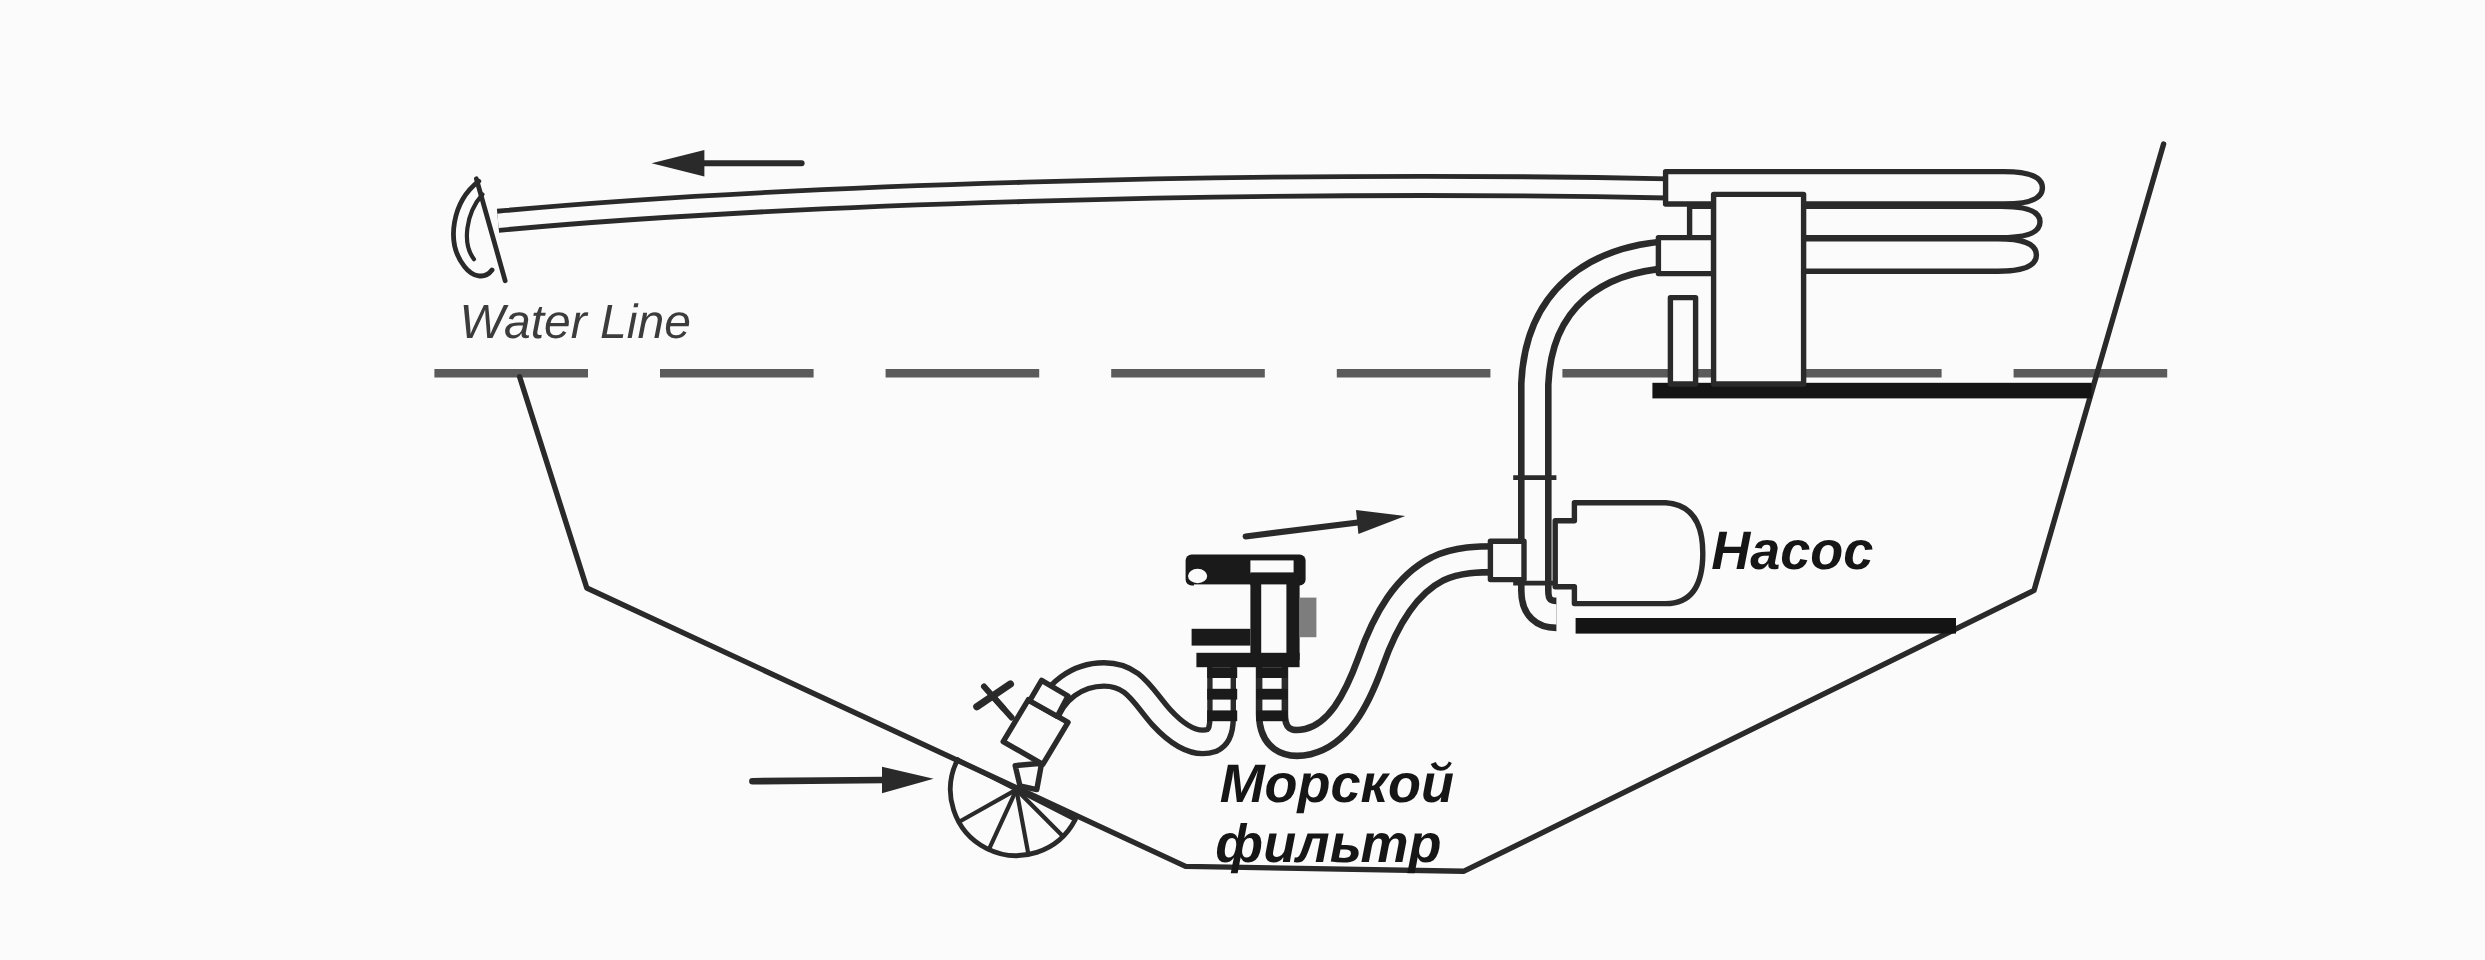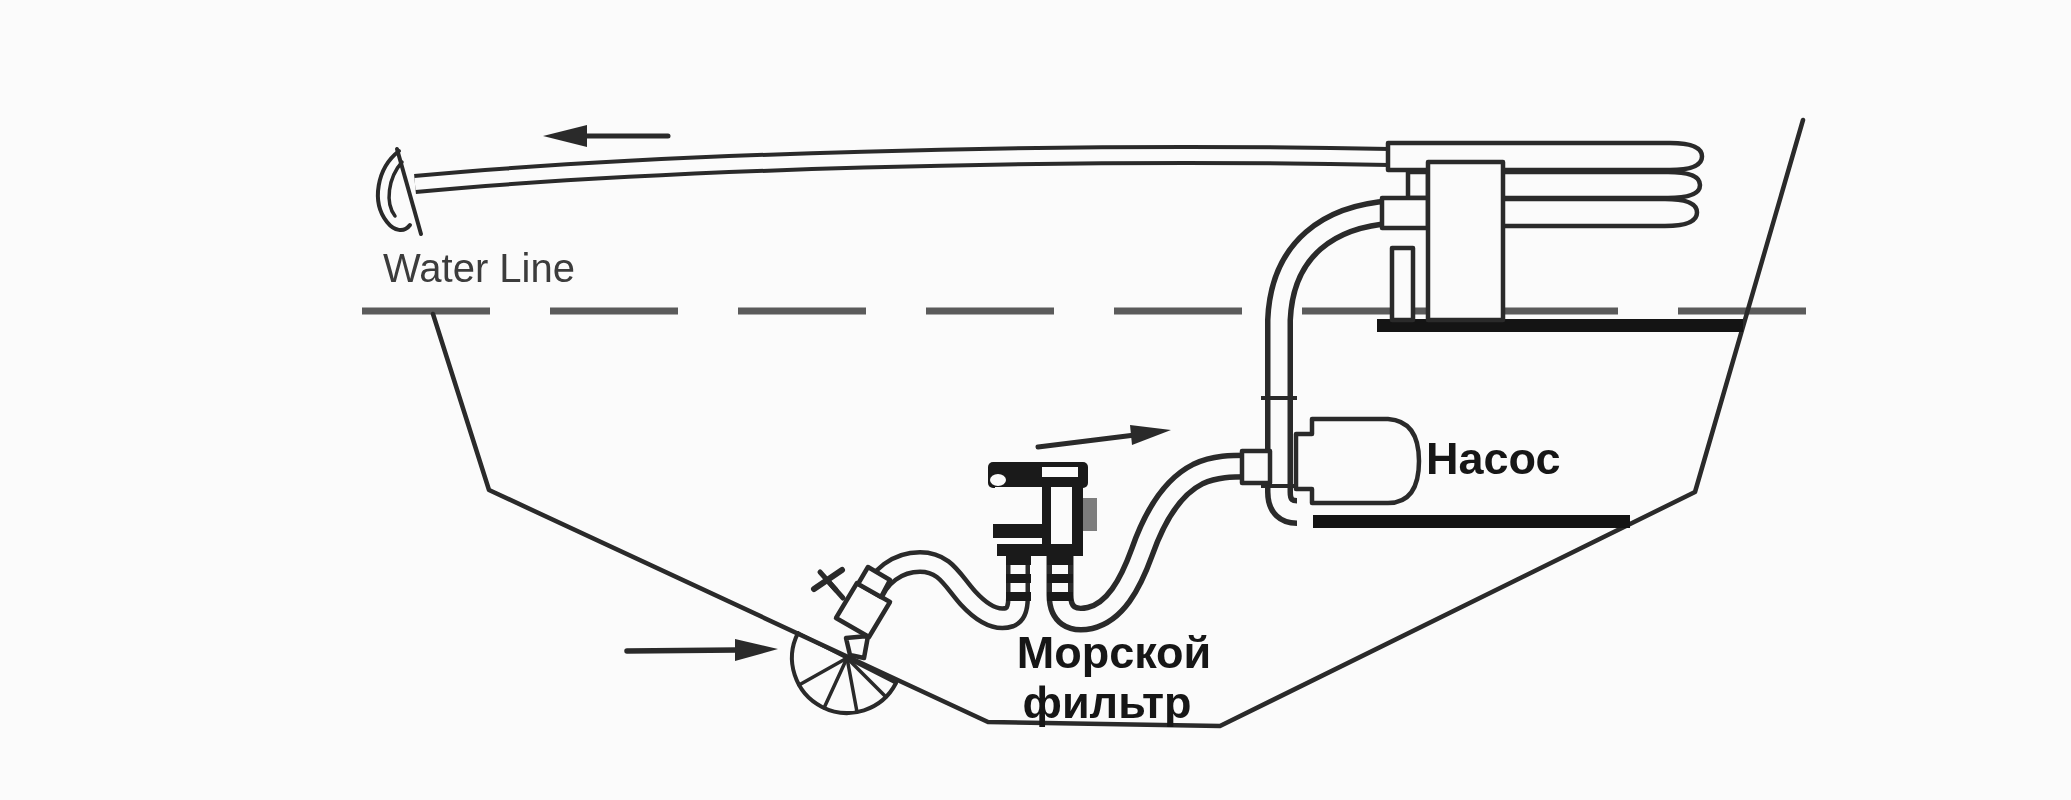--- a/index.html
+++ b/index.html
@@ -5,21 +5,21 @@
   :root{
     --background:#fbfbfb;
     --ink:#2a2a2a;
     --waterline-dash:#5b5b5b;
     --bed-bar:#141414;
     --filter-fill:#1a1a1a;
     --label-text:#1f1f1f;
   }
   html,body{margin:0;padding:0;}
   body{background:var(--background);width:2071px;height:800px;overflow:hidden;}
-  .stage{position:relative;width:2071px;height:800px;background:var(--background);}
+  .stage{position:relative;width:2071px;height:800px;background:var(--background);font-style:italic;}
   svg{display:block;}
   .dash{stroke:var(--waterline-dash);stroke-width:7;fill:none;}
   .outline{stroke:var(--ink);fill:none;stroke-linejoin:round;stroke-linecap:round;}
   .part{fill:var(--background);stroke:var(--ink);stroke-width:4.5;stroke-linejoin:round;}
   .solid{fill:var(--ink);stroke:none;}
   .bar{fill:var(--bed-bar);stroke:none;}
   .hose-outer{stroke:var(--ink);fill:none;stroke-linecap:butt;}
   .hose-inner{stroke:var(--background);fill:none;stroke-linecap:butt;}
   .filter-dark{fill:var(--filter-fill);stroke:none;}
   .filter-light{fill:var(--background);stroke:none;}

